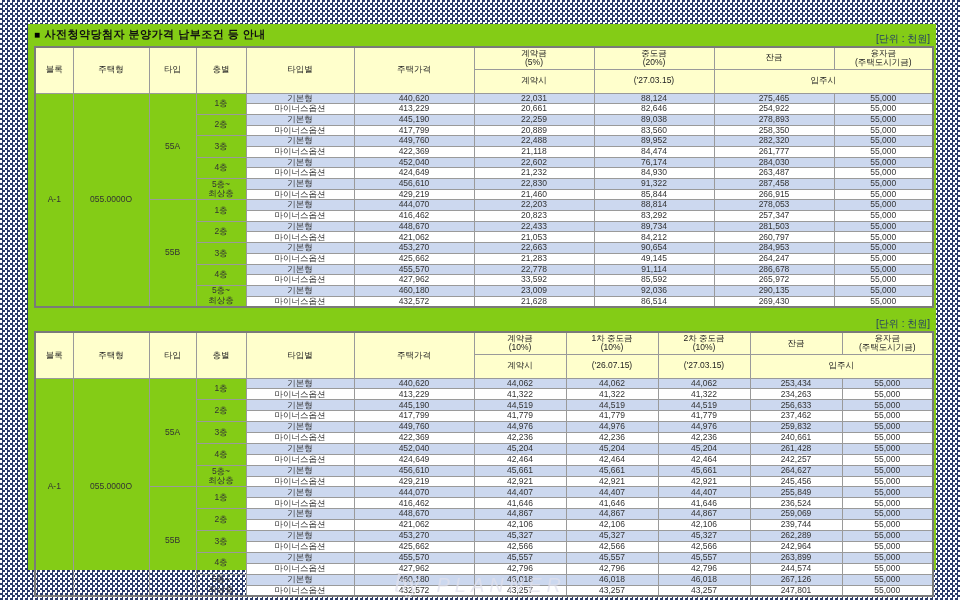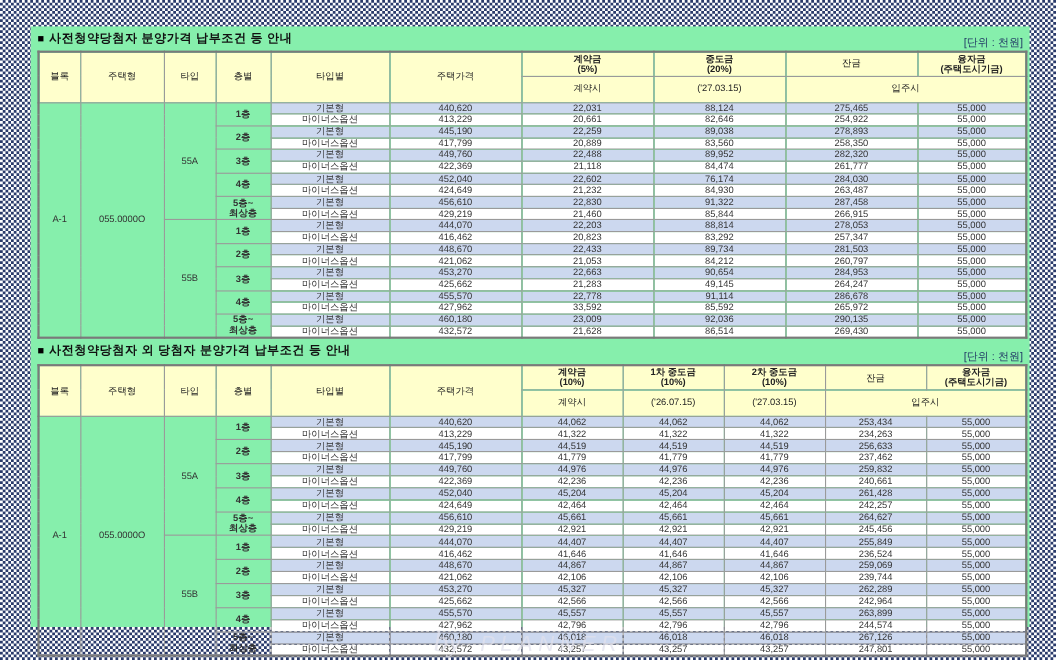--- a/index.html
+++ b/index.html
@@ -6,35 +6,35 @@
   html,body { width:960px; height:600px; overflow:hidden; }
   body {
     font-family:"Liberation Sans", sans-serif;
     background-color:#fff;
     background-image:repeating-conic-gradient(#2a3a6a 0% 25%, #ffffff 0% 50%);
     background-size:5px 5px;
     position:relative;
   }
   .page {
     position:absolute; left:28px; top:24px; width:908px; height:546px;
-    background:#86efac; padding:0 2px;
+    background:#84cc16; padding:0 2px;
   }
   .title-band { position:relative; height:22px; padding-left:4px; }
   .title-band.second { height:23px; }
   .doc-title { font-size:11px; font-weight:bold; color:#111; letter-spacing:0.5px; padding-top:3px; white-space:nowrap; }
   .bullet { font-size:10px; color:#000; margin-right:4px; }
   .unit-label { position:absolute; right:4px; bottom:0px; font-size:10px; color:#223a66; }
   table { table-layout:fixed; width:898px; border-collapse:collapse; margin-left:4px;
           border:2px solid #7a7a7a; }
   th, td { border:1px solid #9a9a9a; text-align:center; vertical-align:middle;
            font-size:8.5px; line-height:1.12; color:#333; padding:0; overflow:hidden; }
   thead th { background:#ffffcc; font-weight:normal; color:#222; }
   tr.hr1 th { height:22px; }
   tr.hr2 th { height:24px; }
-  .pre { white-space:pre-line;font-weight:bold; }
+  .pre { white-space:pre-line; }
   .t1 tbody td { height:10.7px; }
   .t2 tbody td { height:10.9px; }
   tbody tr.row-basic td.shade { background:#ccd8ef; }
   tbody tr.row-minus td.shade { background:#ffffff; }
   .watermark {
     position:absolute; left:0; right:0; bottom:1px; text-align:center;
     color:rgba(225,225,235,0.72); pointer-events:none;
   }
   .wm-by { font-family:"Liberation Serif", serif; font-style:italic; font-size:27px; margin-right:17px; }
   .wm-name { font-size:20px; letter-spacing:5px; font-style:italic; }
@@ -258,21 +258,20 @@
           <td class="shade">432,572</td>
           <td class="shade">21,628</td>
           <td class="shade">86,514</td>
           <td class="shade">269,430</td>
           <td class="shade">55,000</td>
         </tr>
       </tbody>
   </table>
 
   <div class="title-band second">
-    <div class="doc-title"><span class="bullet">■</span><span>사전청약당첨자 외 당첨자 분양가격 납부조건 등 안내</span></div>
     <div class="unit-label">[단위 : 천원]</div>
   </div>
 
   <table class="t2">
     <colgroup>
       <col style="width:38px">
         <col style="width:76px">
         <col style="width:47px">
         <col style="width:50px">
       <col style="width:108px">

